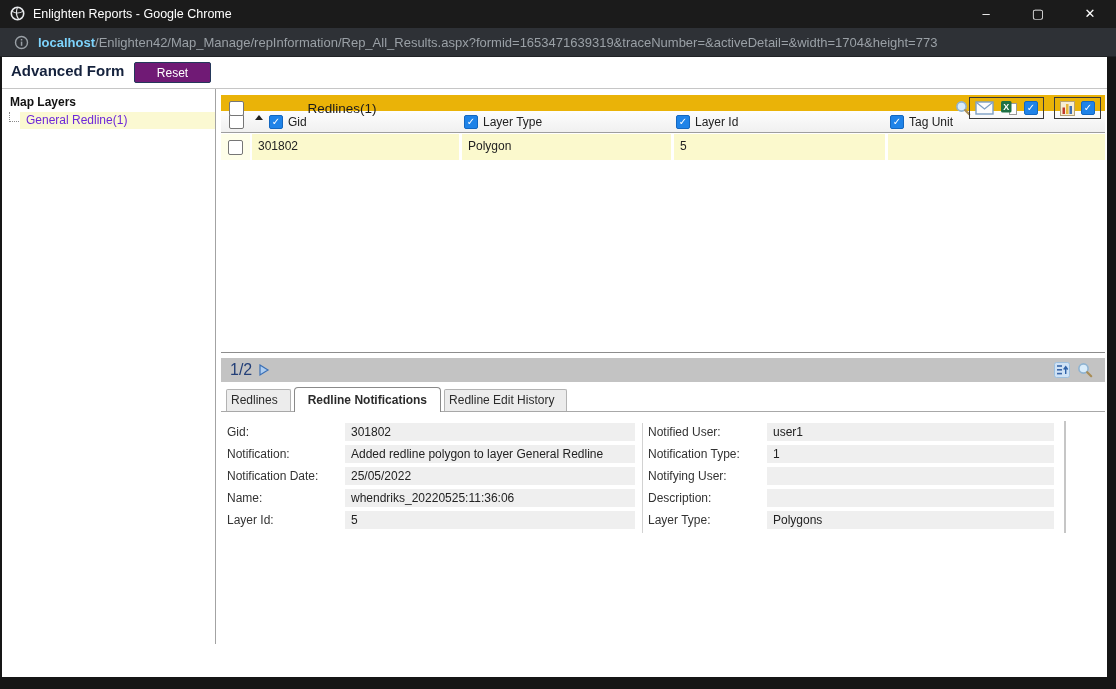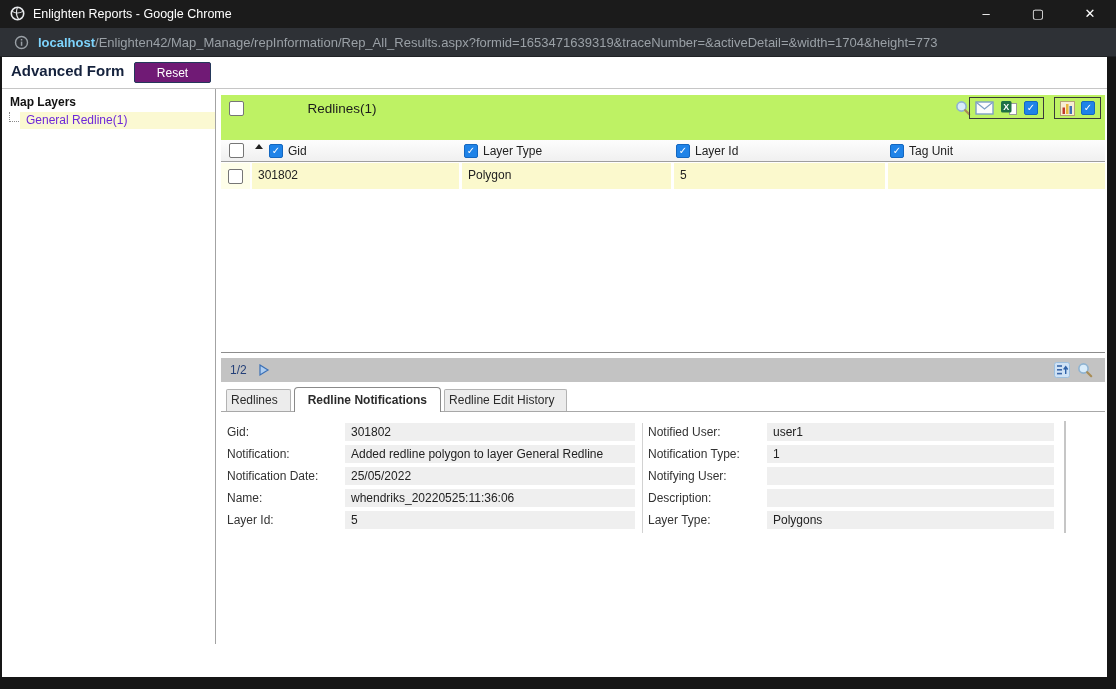--- a/index.html
+++ b/index.html
@@ -32,21 +32,21 @@
   .sidebar { width:214px; border-right:1px solid #a3a3a3; padding-top:6px; }
   .sidebar .heading { font-size:12px; font-weight:bold; color:#111; padding-left:8px; }
   .tree-item { display:flex; align-items:flex-end; margin-top:3px; cursor:pointer; }
   .tree-connector { width:10px; height:10px; border-left:1px dotted #8a8a8a; border-bottom:1px dotted #8a8a8a; margin:0 1px 7px 7px; }
   .tree-label { flex:1; background:#fbf9d2; font-size:12px; color:#6d28d9; padding:1px 4px 2px 6px; }
 
   
   .main { flex:1; position:relative; padding:6px 2px 0 5px; }
 
   .grid-panel { position:relative; width:884px; height:258px; border-bottom:1px solid #8d8d8d; }
-  .grid-titlebar { position:relative; height:45px; background:#bef264; }
+  .grid-titlebar { position:relative; height:16px; background:#eab308; }
   .grid-titlebar .grid-title { position:absolute; left:36px; width:170px; text-align:center; line-height:27px; font-size:13.5px; color:#1b1b1b; }
   .cb-white { width:15px; height:15px; background:#ffffff; border:1px solid #767676; border-radius:2px; cursor:pointer; }
   .grid-titlebar .cb-white { position:absolute; left:8px; top:6px; }
   .cb-blue { width:14px; height:14px; background:#1f83e8; border:1px solid #1467c0; border-radius:2px; color:#fff; font-size:10px;
       line-height:12px; text-align:center; cursor:pointer; flex:none; }
   .icon-btn { cursor:pointer; display:inline-flex; align-items:center; }
   .grid-titlebar .search-1 { position:absolute; right:134px; top:5px; }
   .icon-group { position:absolute; top:2px; height:22px; border:1px solid #3a3a3a; display:flex; align-items:center; gap:6px; padding:0 5px; }
   .icon-group.g1 { right:61px; }
   .icon-group.g2 { right:4px; }
@@ -63,21 +63,21 @@
   .rc { line-height:25px; padding-left:6px; }
   .rc0 { width:29px; background:#fefee9; margin-right:2px; display:flex; align-items:center; justify-content:center; padding:0; }
   .rc1 { width:207px; background:#fbf9cd; margin-right:3px; }
   .rc2 { width:209px; background:#fbf9cd; margin-right:3px; }
   .rc3 { width:211px; background:#fbf9cd; margin-right:3px; }
   .rc4 { flex:1; background:#fbf9cd; }
 
   
   .bottom-panel { position:relative; width:884px; margin-top:5px; }
   .pagination { position:relative; height:24px; background:#c3c3c3; }
-  .pagination .page-label { position:absolute; left:9px; line-height:24px; font-size:12px; color:#233f78; }
+  .pagination .page-label { position:absolute; left:9px; line-height:24px; font-size:16px; color:#233f78; }
   .pagination .next-icon { position:absolute; left:36px; top:5px; }
   .pagination .listup-icon { position:absolute; right:35px; top:4px; }
   .pagination .search-2 { position:absolute; right:12px; top:4px; }
 
   .tabs { display:flex; align-items:flex-end; margin-top:6px; padding-left:5px; border-bottom:1px solid #a8a8a8; height:24px; }
   .tab { font-size:12px; color:#2b2b2b; background:#ececec; border:1px solid #b3b3b3; border-bottom:none;
       border-radius:2px 2px 0 0; padding:3px 12px 4px 4px; margin-right:3px; cursor:pointer; white-space:nowrap; }
   .tab.active { background:#ffffff; font-weight:bold; border-color:#8a8a8a; border-radius:4px 4px 0 0;
       padding:5px 13px 5px 13px; margin-bottom:-1px; }
 

